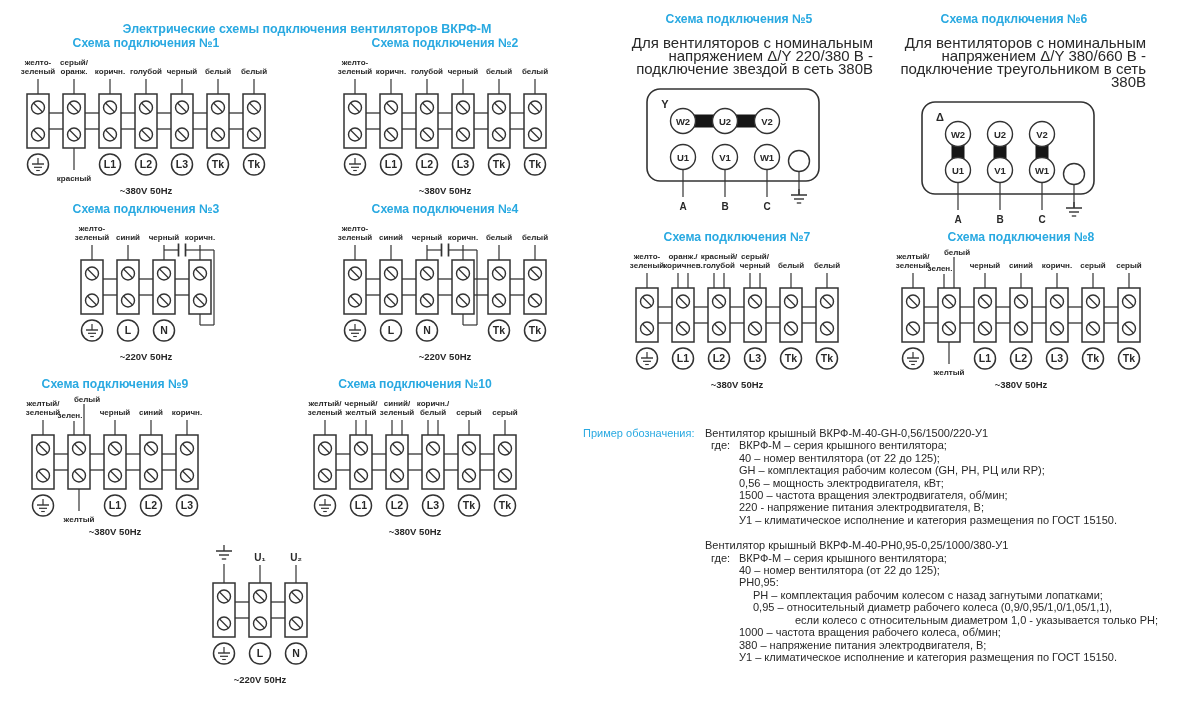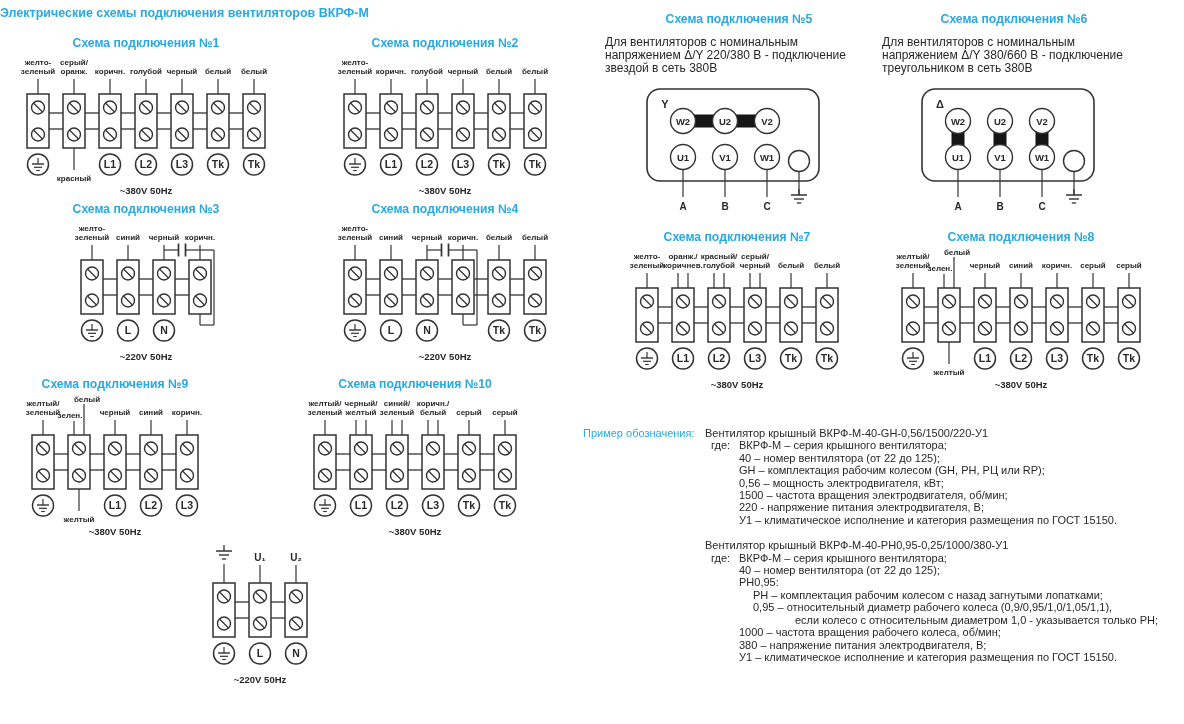--- a/index.html
+++ b/index.html
@@ -1,25 +1,25 @@
 <!DOCTYPE html>
 <html><head>
 <meta charset="utf-8">
 <title>Электрические схемы подключения вентиляторов ВКРФ-М</title>
 <style>
   *{box-sizing:border-box}
   html,body{margin:0;padding:0;background:#fff}
   #canvas{position:relative;width:1184px;height:724px;background:#ffffff;overflow:hidden;
           font-family:"Liberation Sans",sans-serif;color:#282828}
-  .main-title{position:absolute;left:0;top:6px;width:614px;text-align:left;
+  .main-title{position:absolute;left:0;top:22px;width:614px;text-align:center;
               font-size:12.5px;font-weight:bold;color:#29a9e1}
   .scheme{position:absolute}
   .scheme-title{margin:0 0 4px 0;text-align:center;font-size:12.2px;font-weight:bold;color:#29a9e1}
   .scheme.motor .scheme-title{margin-bottom:10px}
-  .scheme-desc{margin:0 2px 8px 2px;text-align:left;font-size:12px;line-height:13px;color:#282828}
+  .scheme-desc{margin:0 2px 8px 2px;text-align:right;font-size:15px;line-height:13px;color:#282828}
   .scheme svg{display:block;margin:0 auto}
   svg text{font-family:"Liberation Sans",sans-serif;fill:#282828}
   
   .s0{left:10px;top:36px;width:272px}
   .s1{left:325px;top:36px;width:240px}
   .s2{left:10px;top:202px;width:272px}
   .s3{left:325px;top:202px;width:240px}
   .s4{left:603px;top:12px;width:272px}
   .s5{left:880px;top:12px;width:268px}
   .s6{left:592px;top:230px;width:290px}

